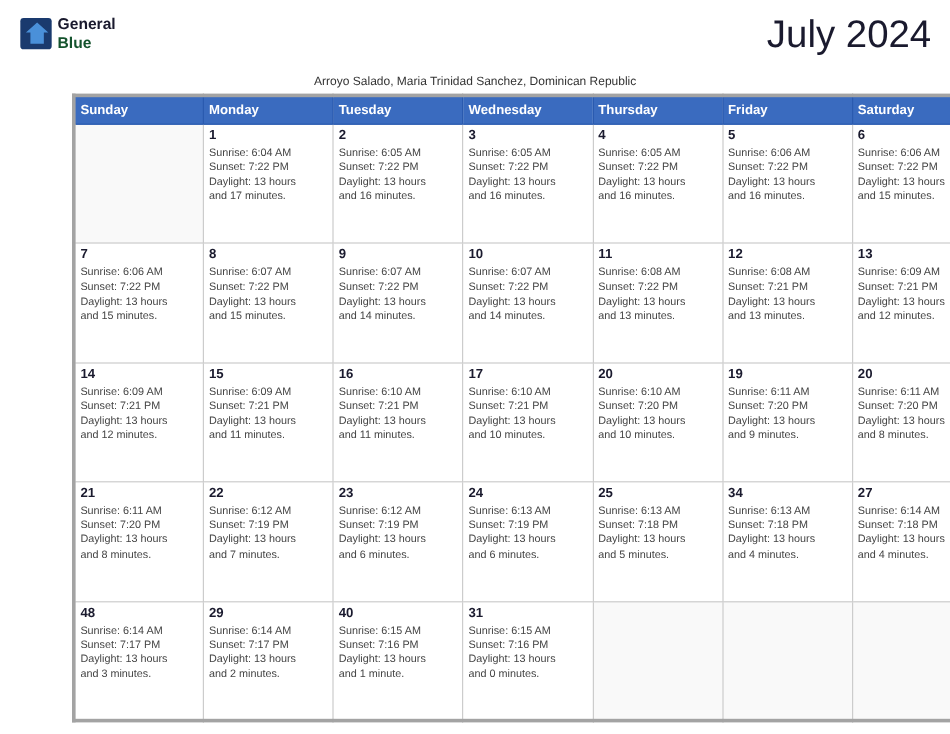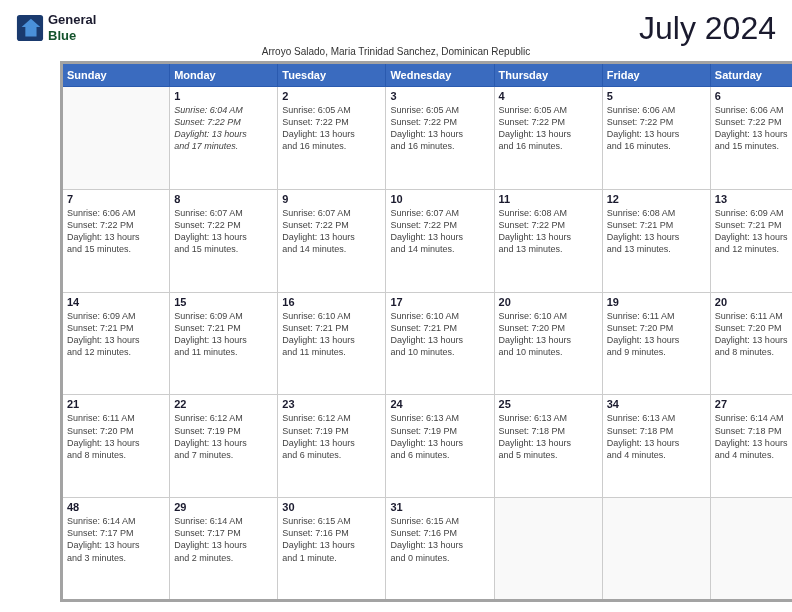--- a/index.html
+++ b/index.html
@@ -14,21 +14,21 @@
       width: 792px;
       height: 612px;
       padding: 12px 16px 10px;
       display: flex;
       flex-direction: column;
     }
     .header {
       display: flex;
       align-items: flex-start;
       justify-content: space-between;
-      margin-bottom: 2px;
+      margin-bottom: 19px;
       gap: 28px;
     }
     .logo {
       display: flex;
       align-items: center;
       gap: 4px;
     }
     .logo-text {
       font-size: 13px;
       font-weight: bold;
@@ -128,21 +128,21 @@
         <th>Thursday</th>
         <th>Friday</th>
         <th>Saturday</th>
       </tr>
     </thead>
     <tbody id="calendar-body">
     <tr>
           <td class="empty"></td>
           <td>
             <span class="day-num">1</span>
-            <div class="day-info" style="white-space: pre-line; font-style: italic;">Sunrise: 6:04 AM
+            <div class="day-info" style="white-space: pre-line;">Sunrise: 6:04 AM
 Sunset: 7:22 PM
 Daylight: 13 hours
 and 17 minutes.</div>
           </td>
           <td>
             <span class="day-num">2</span>
             <div class="day-info" style="white-space: pre-line;">Sunrise: 6:05 AM
 Sunset: 7:22 PM
 Daylight: 13 hours
 and 16 minutes.</div>
@@ -338,21 +338,21 @@
 and 3 minutes.</div>
           </td>
           <td>
             <span class="day-num">29</span>
             <div class="day-info" style="white-space: pre-line;">Sunrise: 6:14 AM
 Sunset: 7:17 PM
 Daylight: 13 hours
 and 2 minutes.</div>
           </td>
           <td>
-            <span class="day-num">30</span>
+            <span class="day-num">40</span>
             <div class="day-info" style="white-space: pre-line;">Sunrise: 6:15 AM
 Sunset: 7:16 PM
 Daylight: 13 hours
 and 1 minute.</div>
           </td>
           <td>
             <span class="day-num">31</span>
             <div class="day-info" style="white-space: pre-line;">Sunrise: 6:15 AM
 Sunset: 7:16 PM
 Daylight: 13 hours

